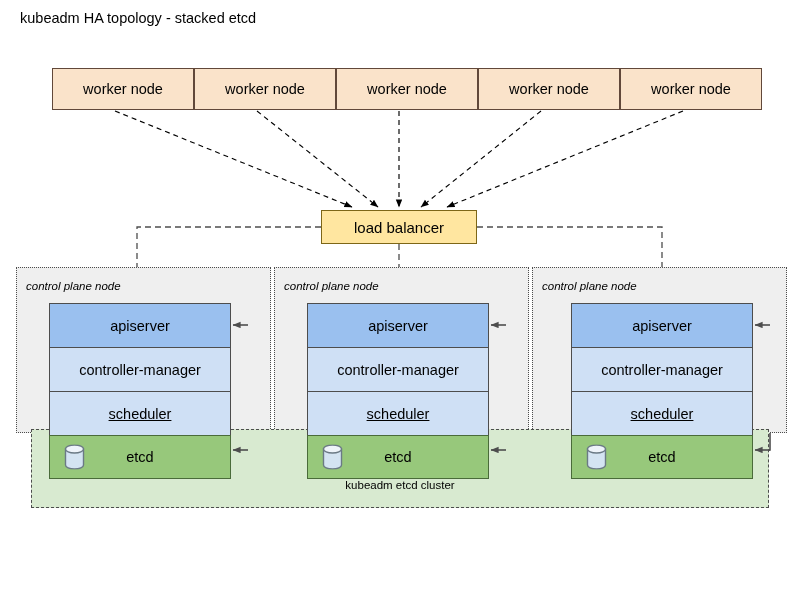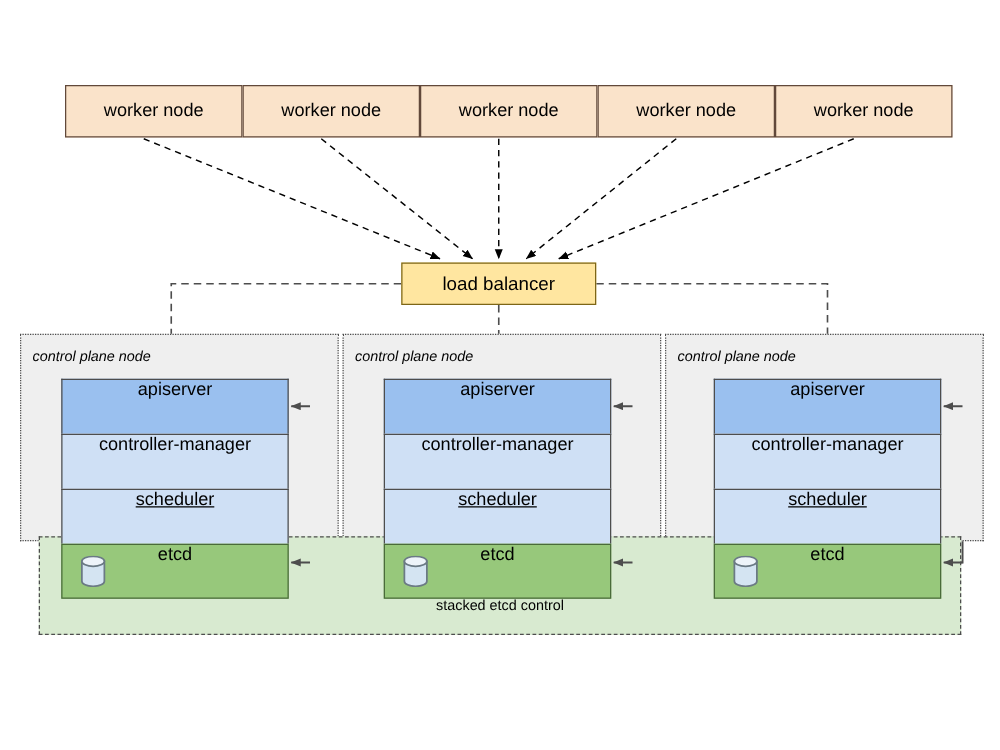--- a/index.html
+++ b/index.html
@@ -106,20 +106,21 @@
   .cp-stack {
     position: absolute;
     width: 182px;
     top: 303px;
   }
   .comp {
     position: relative;
     box-sizing: border-box;
     height: 44px;
     display: flex;
+    align-items: center;
     justify-content: center;
     font-size: 14.5px;
     border: 1.3px solid #4d4d4d;
     border-bottom-width: 0;
   }
   .comp.last { border-bottom-width: 1.3px; }
   .comp-apiserver  { background: #9ac0ef; }
   .comp-cm         { background: #cfe0f5; }
   .comp-sched      { background: #cfe0f5; text-decoration: underline; }
   .comp-etcd       { background: #97c87b; border-color: #4a6b3a; }
@@ -131,20 +132,21 @@
     transform: translateY(-50%);
     width: 21px;
     height: 25px;
   }
 </style>
 </head>
 <body>
 
 <div id="canvas">
 
+  <div class="diagram-title">kubeadm HA topology - stacked etcd</div>
 
   <svg class="svg-layer" viewBox="0 0 800 600" width="800" height="600">
     <defs>
       <marker id="arrowDash" markerWidth="9" markerHeight="9" refX="7.6" refY="3.2" orient="auto" markerUnits="userSpaceOnUse">
         <path d="M0,0 L8,3.2 L0,6.4 z" fill="#000000"></path>
       </marker>
       <marker id="arrowSolid" markerWidth="9" markerHeight="9" refX="7.6" refY="3.2" orient="auto" markerUnits="userSpaceOnUse">
         <path d="M0,0 L8,3.2 L0,6.4 z" fill="#4d4d4d"></path>
       </marker>
     </defs>
@@ -202,21 +204,21 @@
     <span class="control-plane-label">control plane node</span>
   </div>
   <div class="control-plane" style="left:274px">
     <span class="control-plane-label">control plane node</span>
   </div>
   <div class="control-plane" style="left:532px">
     <span class="control-plane-label">control plane node</span>
   </div>
 
   <div class="etcd-cluster">
-    <span class="etcd-cluster-label">stacked etcd control</span>
+    <span class="etcd-cluster-label">kubeadm etcd cluster</span>
   </div>
 
   <div class="cp-stack" style="left:49px">
     <div class="comp comp-apiserver">
       <span>apiserver</span>
     </div>
     <div class="comp comp-cm">
       <span>controller-manager</span>
     </div>
     <div class="comp comp-sched">

